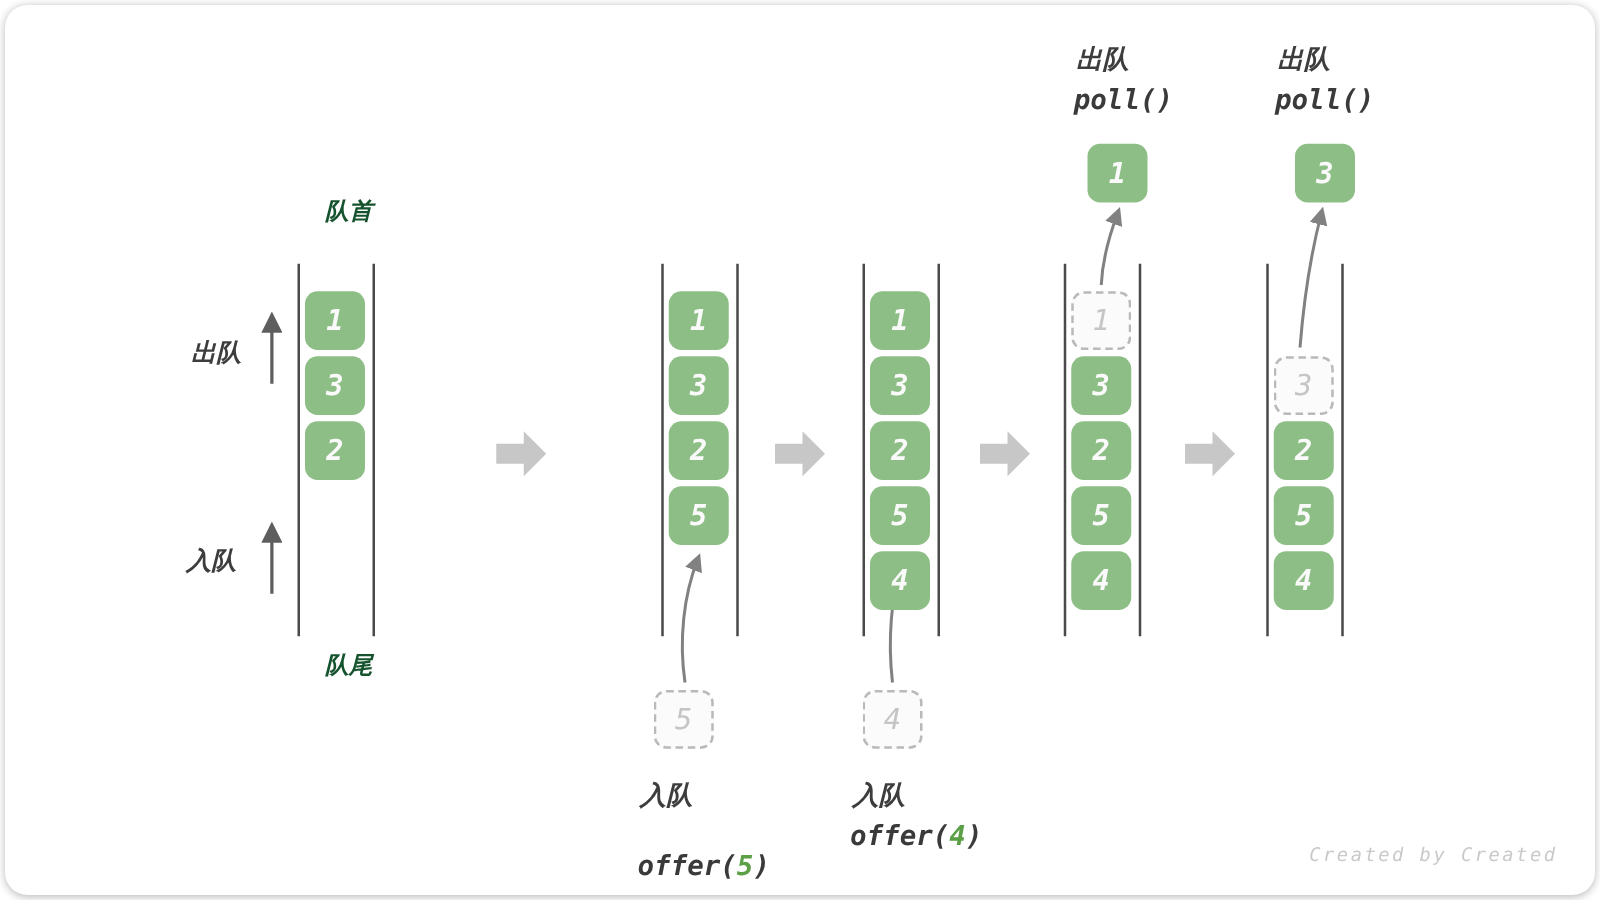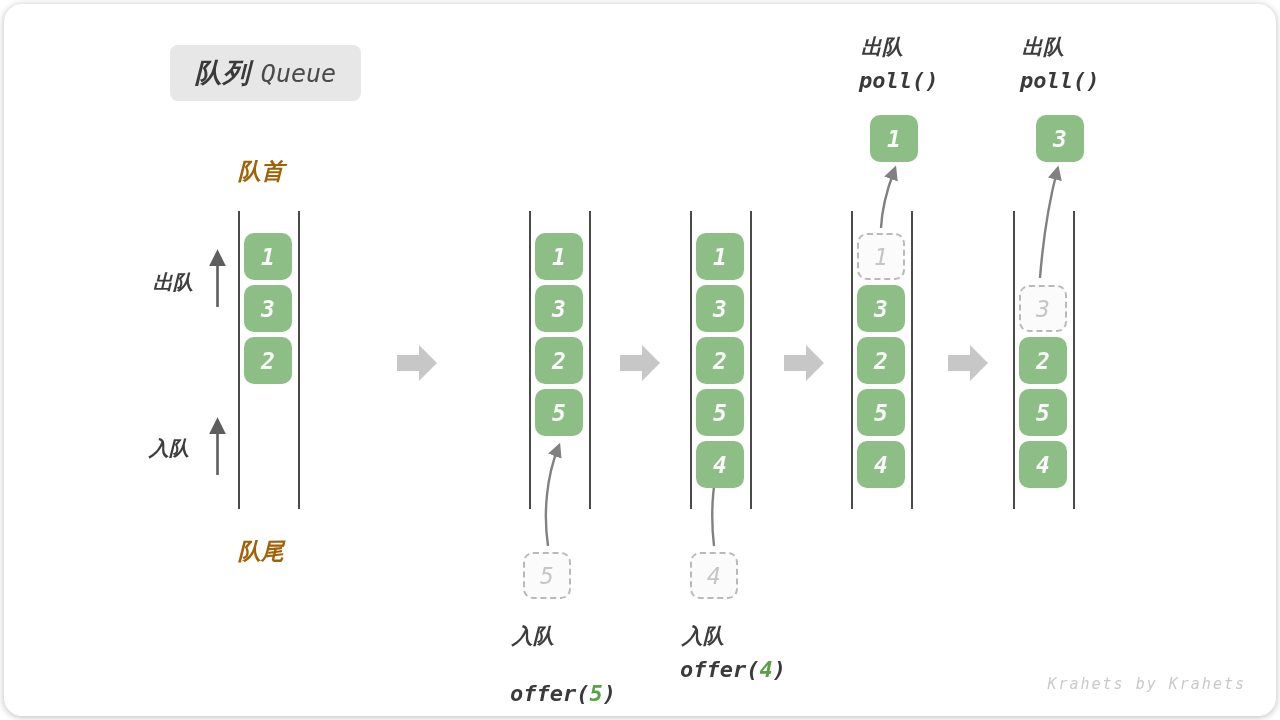--- a/index.html
+++ b/index.html
@@ -19,21 +19,21 @@
   .title-box {
     left: 166px; top: 41px; width: 191px; height: 56px;
     background: #e7e7e7; border-radius: 8px;
     display: flex; align-items: center; justify-content: center; gap: 10px;
   }
   .title-zh { font-size: 27px; font-weight: 700; color: #3a3a3a; letter-spacing: 1px; }
   .title-en { font-size: 25px; color: #4a4a4a; font-family: "DejaVu Sans Mono", monospace; }
 
   
   .cjk-label { font-size: 20px; font-weight: 700; color: #3d3d3d; }
-  .col-caption { width: 60px; text-align: left; font-size: 23px; font-weight: 700; color: #a16207; }
+  .col-caption { width: 60px; text-align: right; font-size: 19px; font-weight: 700; color: #14532d; }
 
   
   .rail { width: 1.6px; height: 298px; top: 207px; background: #4a4a4a; }
 
   
   .block {
     width: 48px; height: 47px; border-radius: 10px;
     background: #8dbe85;
     color: #fafafa; font-size: 23px; font-weight: 700;
     font-family: "DejaVu Sans Mono", monospace;
@@ -79,27 +79,23 @@
 
     <path d="M877,224 C878,202 884,183 890,167" fill="none" stroke="#818181" stroke-width="2.4" marker-end="url(#ah-gray)"></path>
     <path d="M1036,274 C1039,236 1045,198 1053,167" fill="none" stroke="#818181" stroke-width="2.4" marker-end="url(#ah-gray)"></path>
 
     <polygon points="393,351 415,351 415,341 433,359 415,377 415,367 393,367" fill="#c7c7c7"></polygon>
     <polygon points="616,351 638,351 638,341 656,359 638,377 638,367 616,367" fill="#c7c7c7"></polygon>
     <polygon points="780,351 802,351 802,341 820,359 802,377 802,367 780,367" fill="#c7c7c7"></polygon>
     <polygon points="944,351 966,351 966,341 984,359 966,377 966,367 944,367" fill="#c7c7c7"></polygon>
   </svg>
 
-  <div class="abs title-box">
-    <span class="title-zh">队列</span>
-    <span class="title-en">Queue</span>
-  </div>
 
   <div class="abs col-caption" style="left:234px; top:152px;">队首</div>
-  <div class="abs col-caption" style="left:234px; top:532px;">队尾</div>
+  <div class="abs col-caption" style="left:234px; top:515px;">队尾</div>
 
   <div class="abs cjk-label" style="left:149px; top:265px;">出队</div>
   <div class="abs cjk-label" style="left:145px; top:431px;">入队</div>
 
   <div class="abs rail" style="left:234px;"></div>
   <div class="abs rail" style="left:294px;"></div>
   <div class="abs block" style="left:240px; top:229px;">1</div>
   <div class="abs block" style="left:240px; top:281px;">3</div>
   <div class="abs block" style="left:240px; top:333px;">2</div>
 
@@ -138,15 +134,15 @@
   <div class="abs rail" style="left:1009px;"></div>
   <div class="abs rail" style="left:1069px;"></div>
   <div class="abs block ghost" style="left:1015px; top:281px;">3</div>
   <div class="abs block" style="left:1015px; top:333px;">2</div>
   <div class="abs block" style="left:1015px; top:385px;">5</div>
   <div class="abs block" style="left:1015px; top:437px;">4</div>
   <div class="abs block" style="left:1032px; top:111px;">3</div>
   <div class="abs op-zh" style="left:1018px; top:29px;">出队</div>
   <div class="abs op-code" style="left:1016px; top:64px;">poll()</div>
 
-  <div class="abs watermark">Krahets by Krahets</div>
+  <div class="abs watermark">Created by Created</div>
 
 </div>
 
 </body></html>

